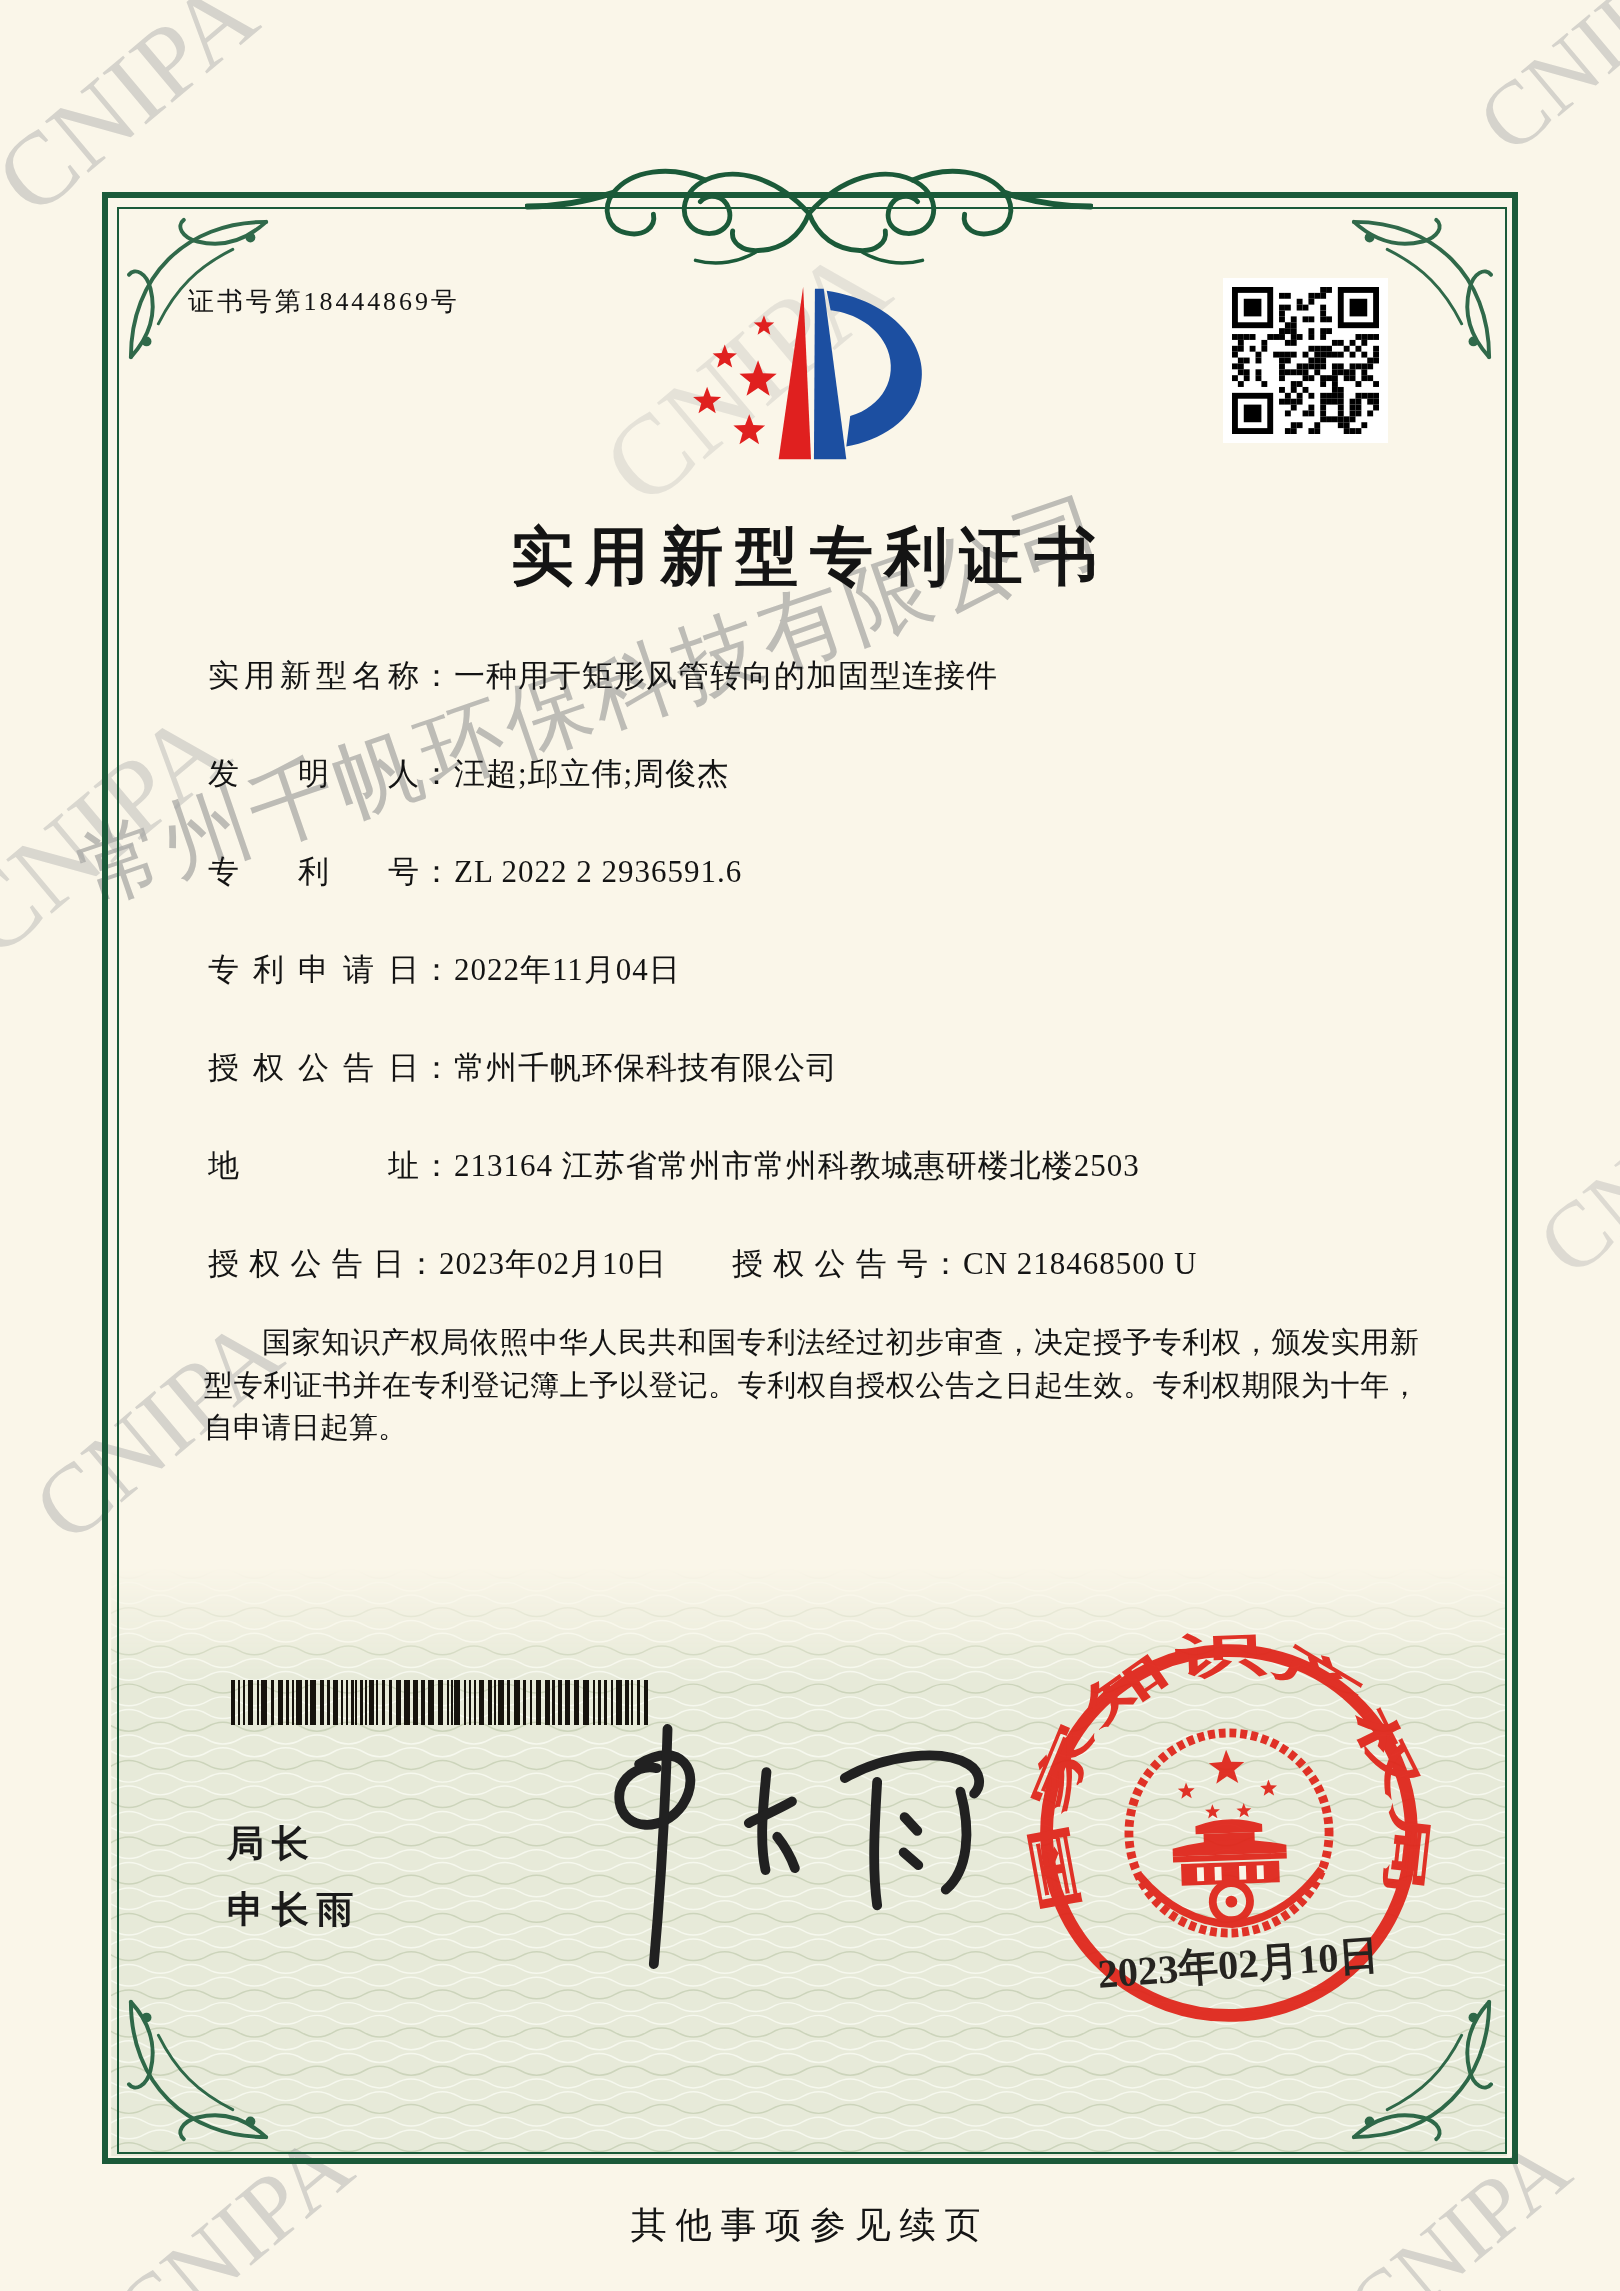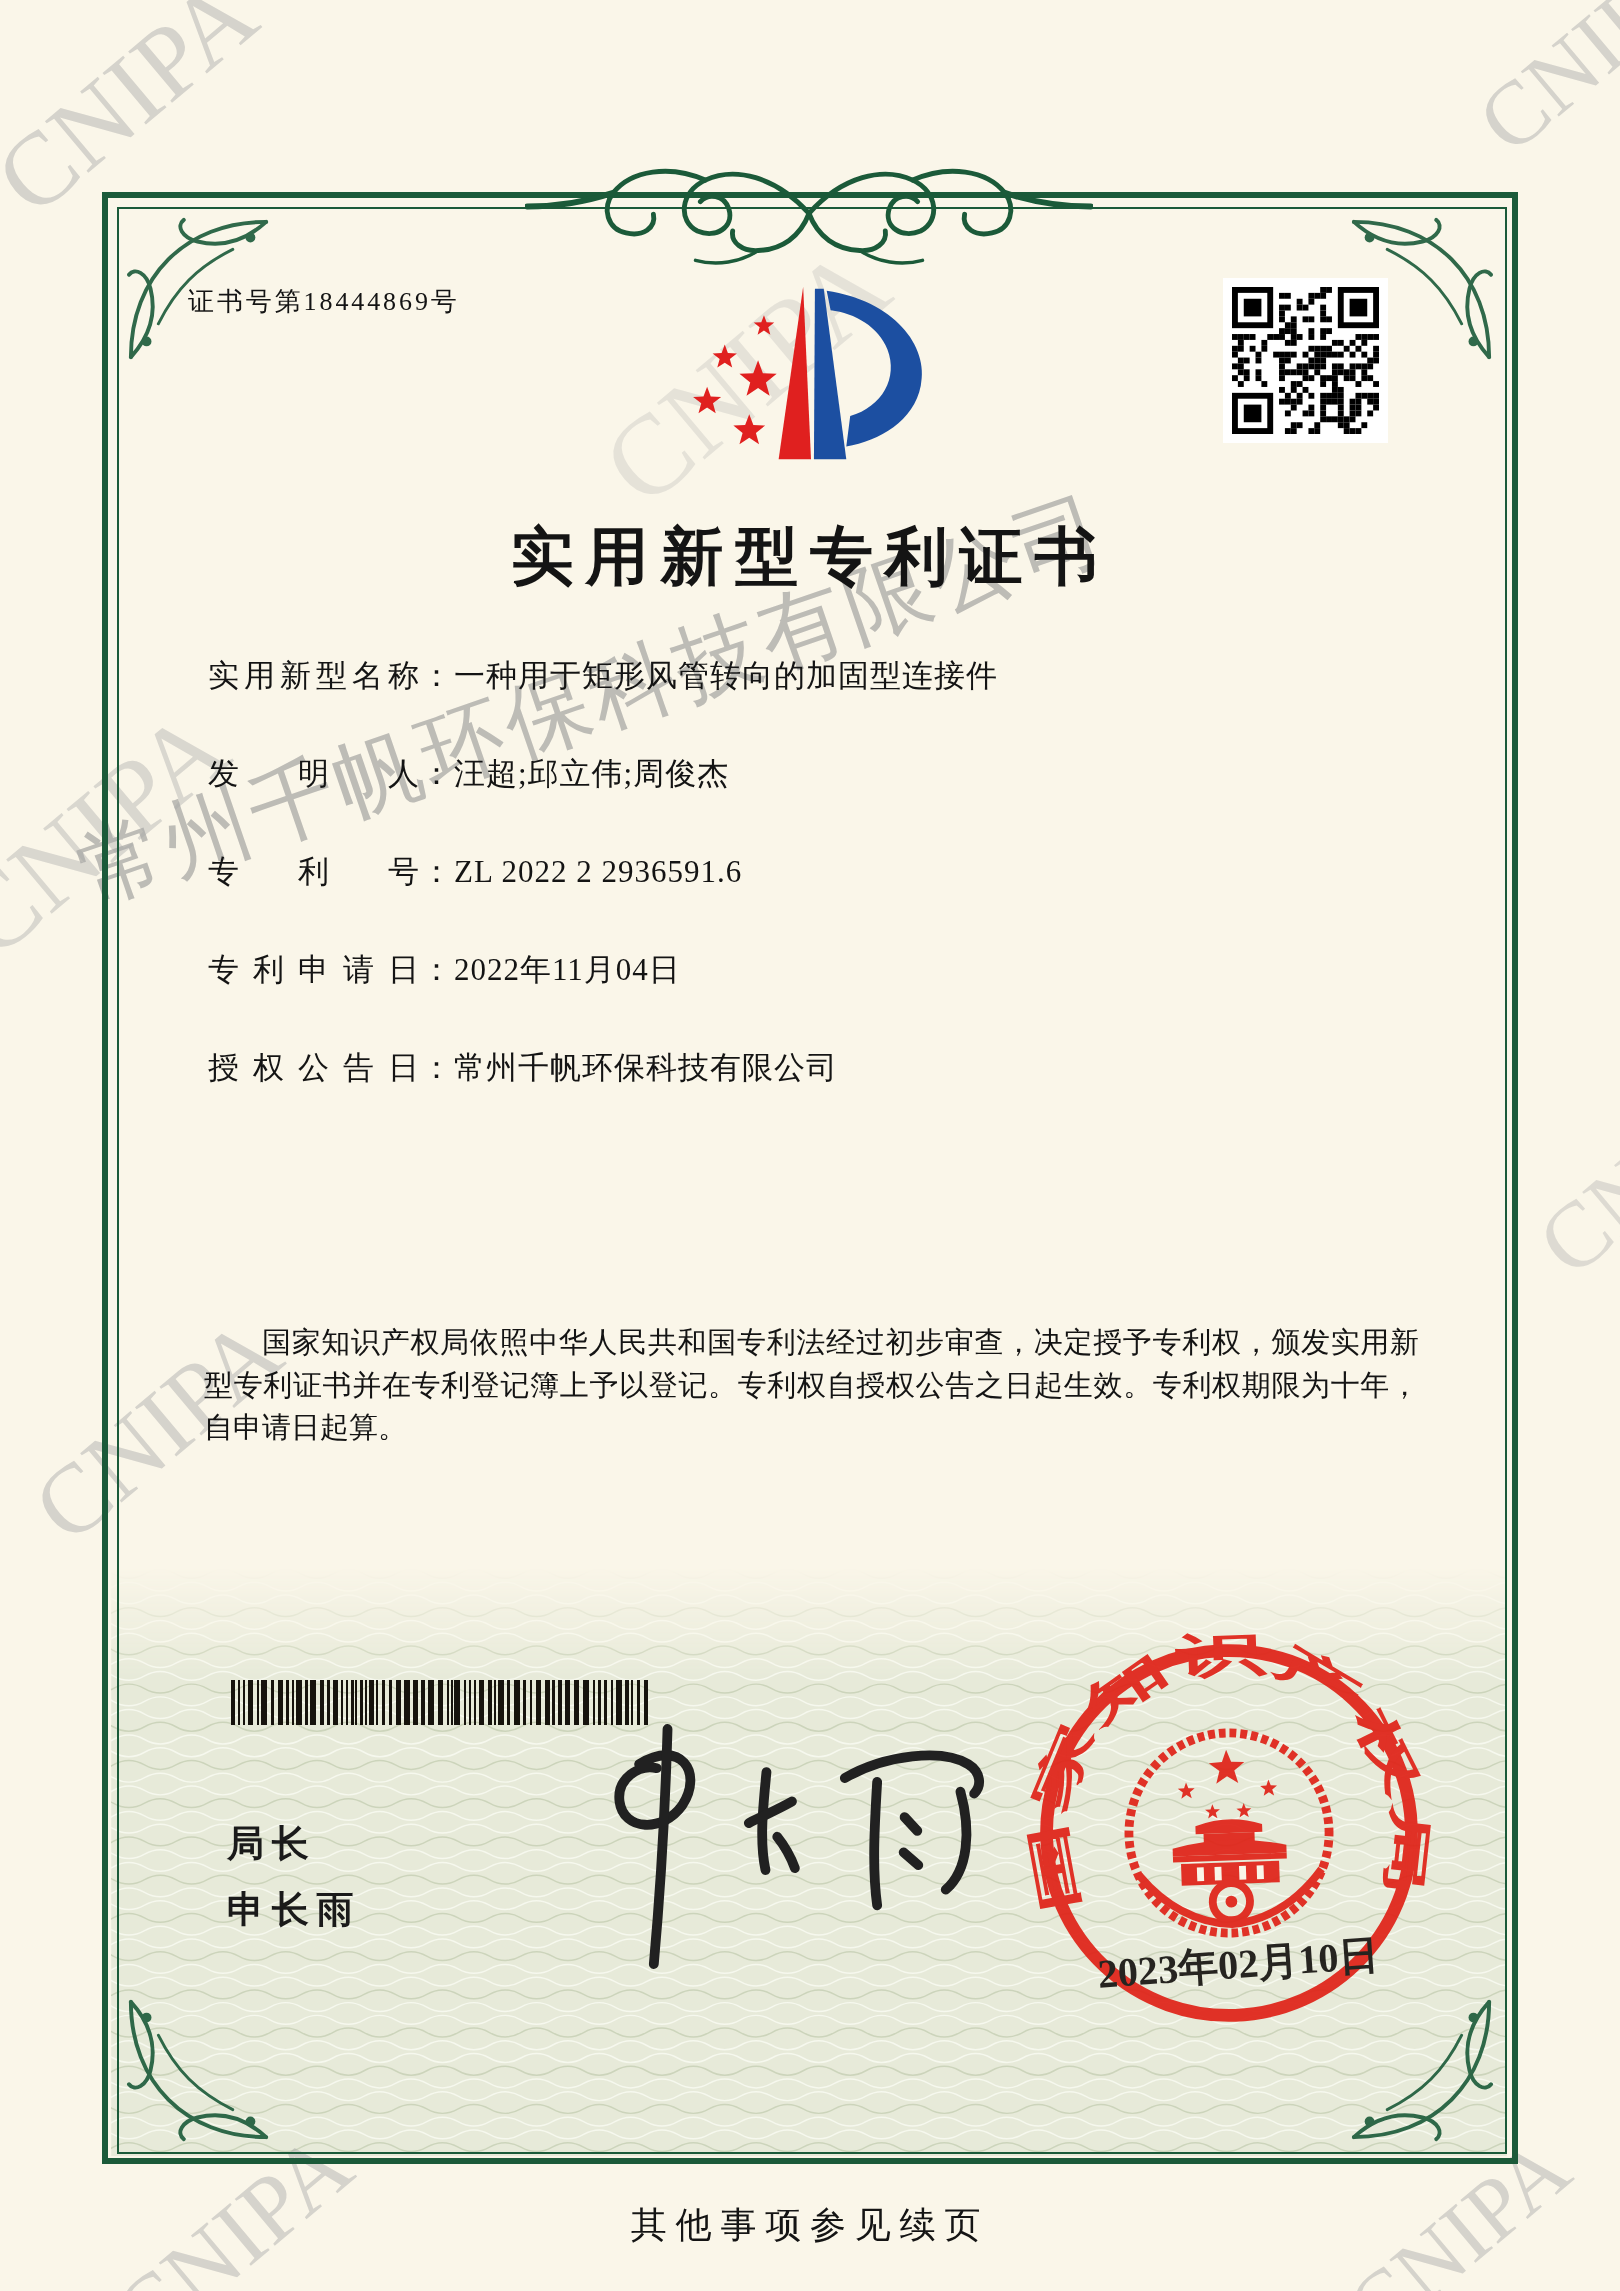--- a/index.html
+++ b/index.html
@@ -407,20 +407,26 @@
   </div>
   <div class="row" style="top:851px">
     <span class="flabel">专利号</span><span class="fcolon">：</span><span class="fvalue">ZL 2022 2 2936591.6</span>
   </div>
   <div class="row" style="top:949px">
     <span class="flabel">专利申请日</span><span class="fcolon">：</span><span class="fvalue">2022年11月04日</span>
   </div>
   <div class="row" style="top:1047px">
     <span class="flabel">授权公告日</span><span class="fcolon">：</span><span class="fvalue">常州千帆环保科技有限公司</span>
   </div>
+  <div class="row" style="top:1145px">
+    <span class="flabel">地址</span><span class="fcolon">：</span><span class="fvalue">213164 江苏省常州市常州科教城惠研楼北楼2503</span>
+  </div>
+  <div class="row" style="top:1243px">
+    <span class="flabel short">授权公告日</span><span class="fcolon">：</span><span class="fvalue">2023年02月10日</span><span class="flabel short" style="margin-left:65px">授权公告号</span><span class="fcolon">：</span><span class="fvalue">CN 218468500 U</span>
+  </div>
 
   <div class="paras">
     <p>国家知识产权局依照中华人民共和国专利法经过初步审查，决定授予专利权，颁发实用新型专利证书并在专利登记簿上予以登记。专利权自授权公告之日起生效。专利权期限为十年，自申请日起算。</p>
   </div>
 
   <div class="barcode" id="barcode">
       <div style="left: 0px; width: 3.9px;"></div>
       <div style="left: 6.9px; width: 2px;"></div>
       <div style="left: 11.8px; width: 2px;"></div>
       <div style="left: 16.7px; width: 4.9px;"></div>

